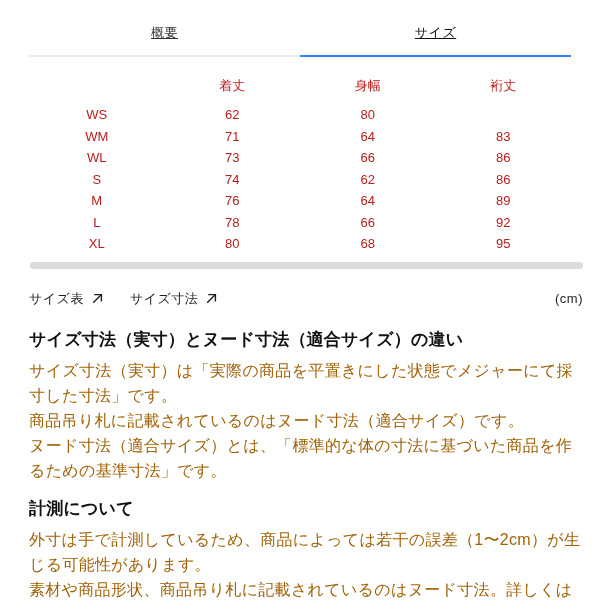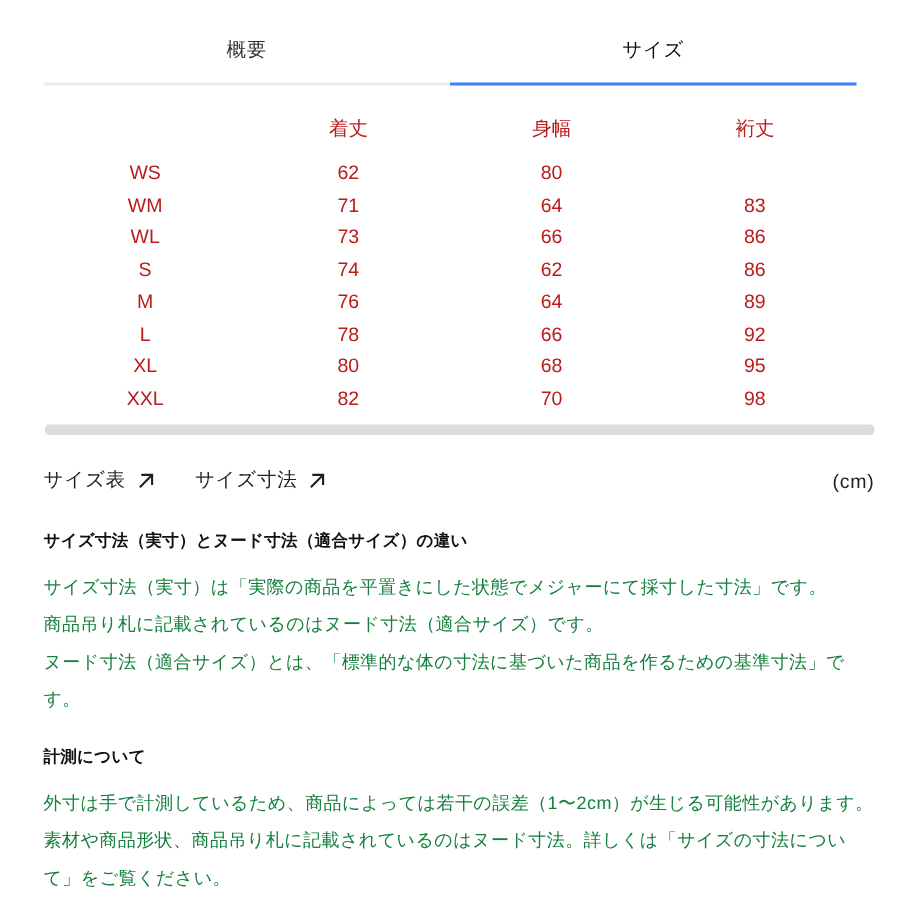--- a/index.html
+++ b/index.html
@@ -9,21 +9,21 @@
     color: #1f1f1f;
     -webkit-font-smoothing: antialiased;
   }
   .page { width: 600px; height: 600px; padding: 0 29px; }
 
   
   .tabs { display: flex; margin-top: 24px; }
   .tab {
     flex: 1; text-align: center; font-size: 13px; color: #333;
     padding-bottom: 13px; border-bottom: 2px solid #ececec;
-    cursor: pointer; letter-spacing: 0.5px;
+    cursor: pointer; letter-spacing: 0.5px; text-decoration: underline;
   }
   .tab.active { border-bottom: 2px solid #3b82f6; color: #111; }
 
   
   .size-table { margin-top: 18px; }
   .t-row { display: grid; grid-template-columns: repeat(4, 1fr); }
   .t-cell { text-align: center; font-size: 13px; line-height: 21.5px; color: #b91c1c; }
   .t-head .t-cell { line-height: 22px; }
   .t-head { margin-bottom: 7px; }
 
@@ -36,25 +36,25 @@
   
   .links-row { margin-top: 21px; display: flex; align-items: center; font-size: 13px; text-align: right; }
   .link-item { display: inline-flex; align-items: center; margin-right: 26px; cursor: pointer; color: #1f1f1f; }
   .link-item .lbl { letter-spacing: 0.5px; }
   .link-item svg { margin-left: 7px; display: block; }
   .unit { margin-left: auto; margin-right: -12px; color: #1f1f1f; letter-spacing: 0.5px; }
 
   
   .sections { margin-top: 23px; margin-right: -12px; }
   .section-heading {
-    font-size: 11px; font-weight: bold; color: #111;
+    font-size: 17px; font-weight: bold; color: #111;
     line-height: 18px; margin-bottom: 9px; letter-spacing: 0.2px;
   }
   .section { margin-bottom: 17px; }
-  .section p { font-size: 12px; line-height: 25px; color: #15803d; letter-spacing: 0.3px; }
+  .section p { font-size: 16px; line-height: 25px; color: #a16207; letter-spacing: 0.3px; }
 </style>
 </head>
 <body>
 
 <div class="page">
 
   <div class="tabs">
     <div class="tab">
       <span>概要</span>
     </div>
@@ -105,26 +105,20 @@
       <div class="t-cell">78</div>
       <div class="t-cell">66</div>
       <div class="t-cell">92</div>
     </div>
     <div class="t-row">
       <div class="t-cell">XL</div>
       <div class="t-cell">80</div>
       <div class="t-cell">68</div>
       <div class="t-cell">95</div>
     </div>
-    <div class="t-row">
-      <div class="t-cell">XXL</div>
-      <div class="t-cell">82</div>
-      <div class="t-cell">70</div>
-      <div class="t-cell">98</div>
-    </div>
   </div>
 
   <div class="table-scrollbar"></div>
 
   <div class="links-row">
     <span class="link-item">
       <span class="lbl">サイズ表</span>
       <span>
         <svg width="13" height="13" viewBox="0 0 13 13">
           <polyline points="3.2,2.6 10.4,2.6 10.4,9.4" fill="none" stroke="#1f1f1f" stroke-width="1.4"></polyline>

